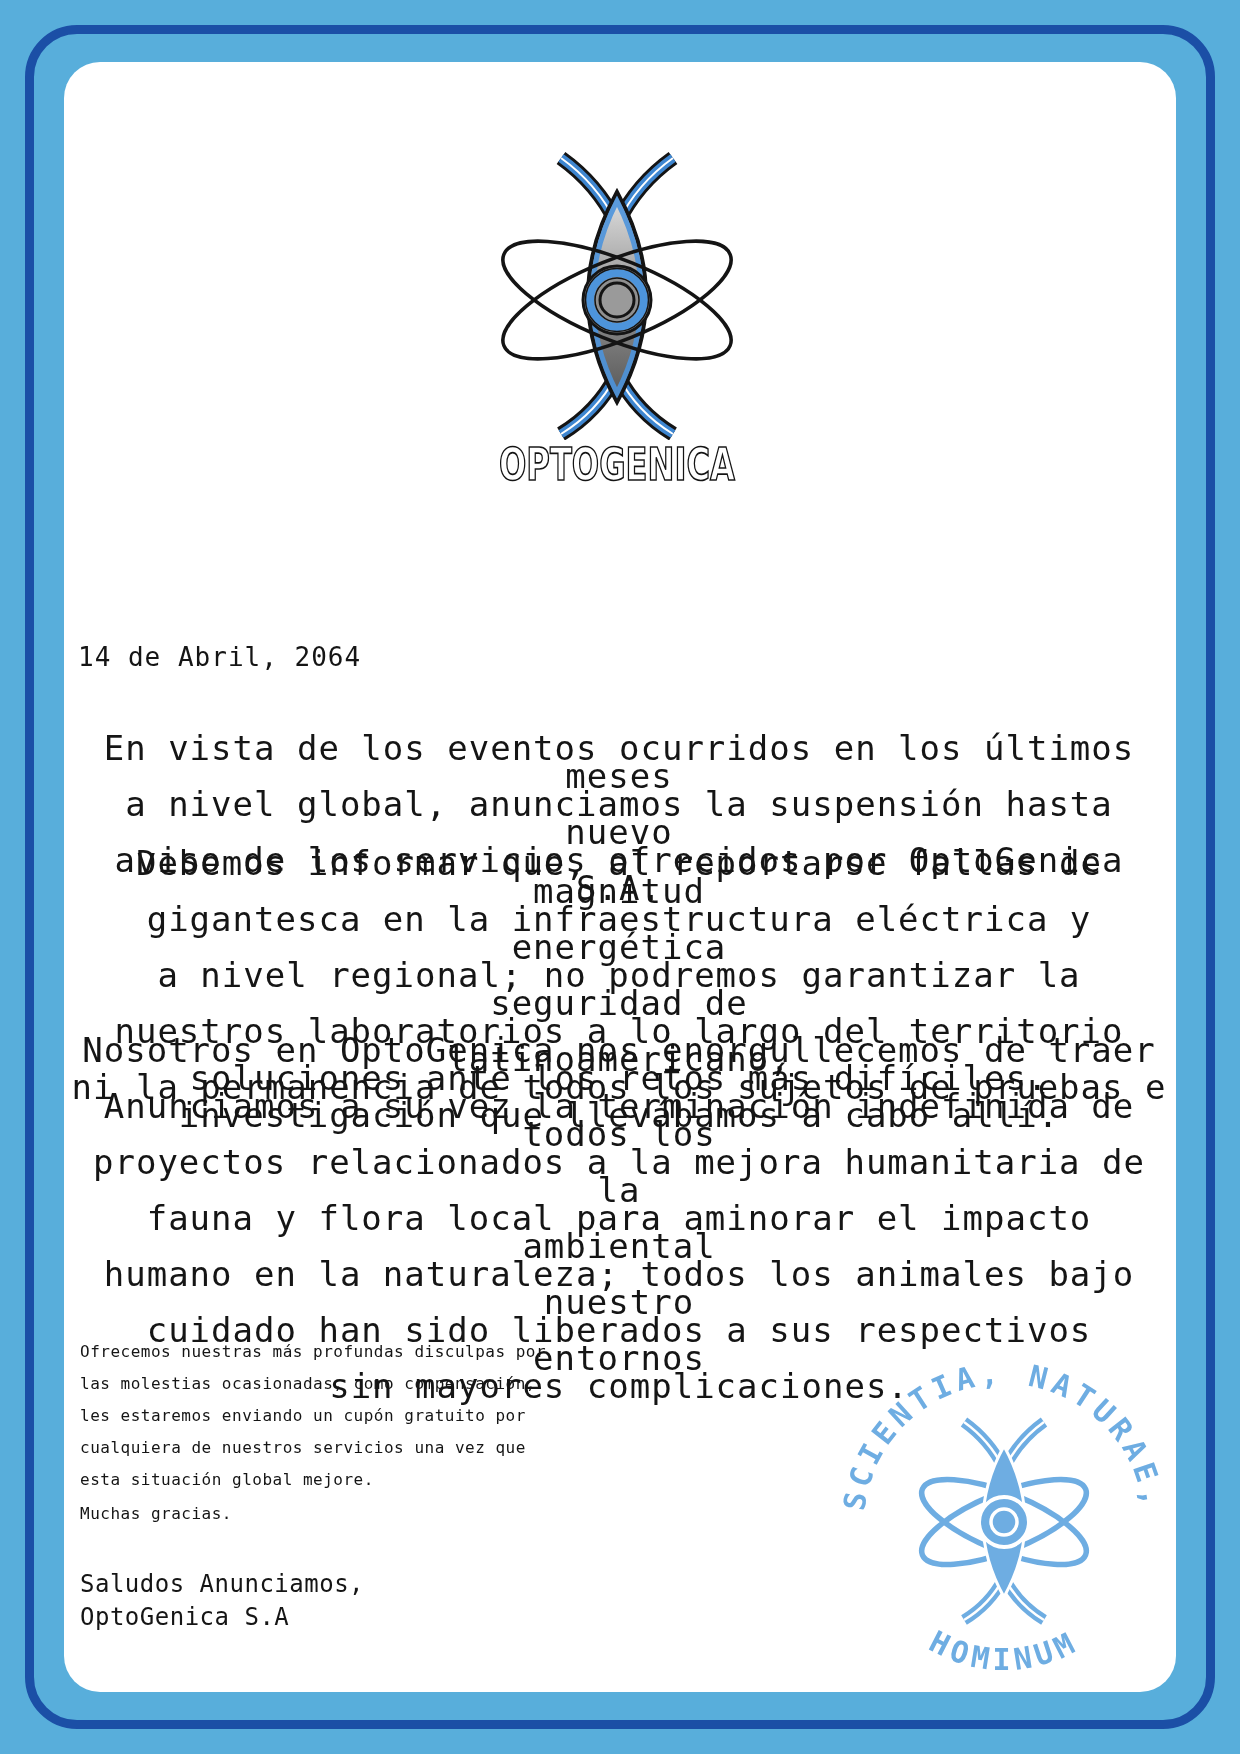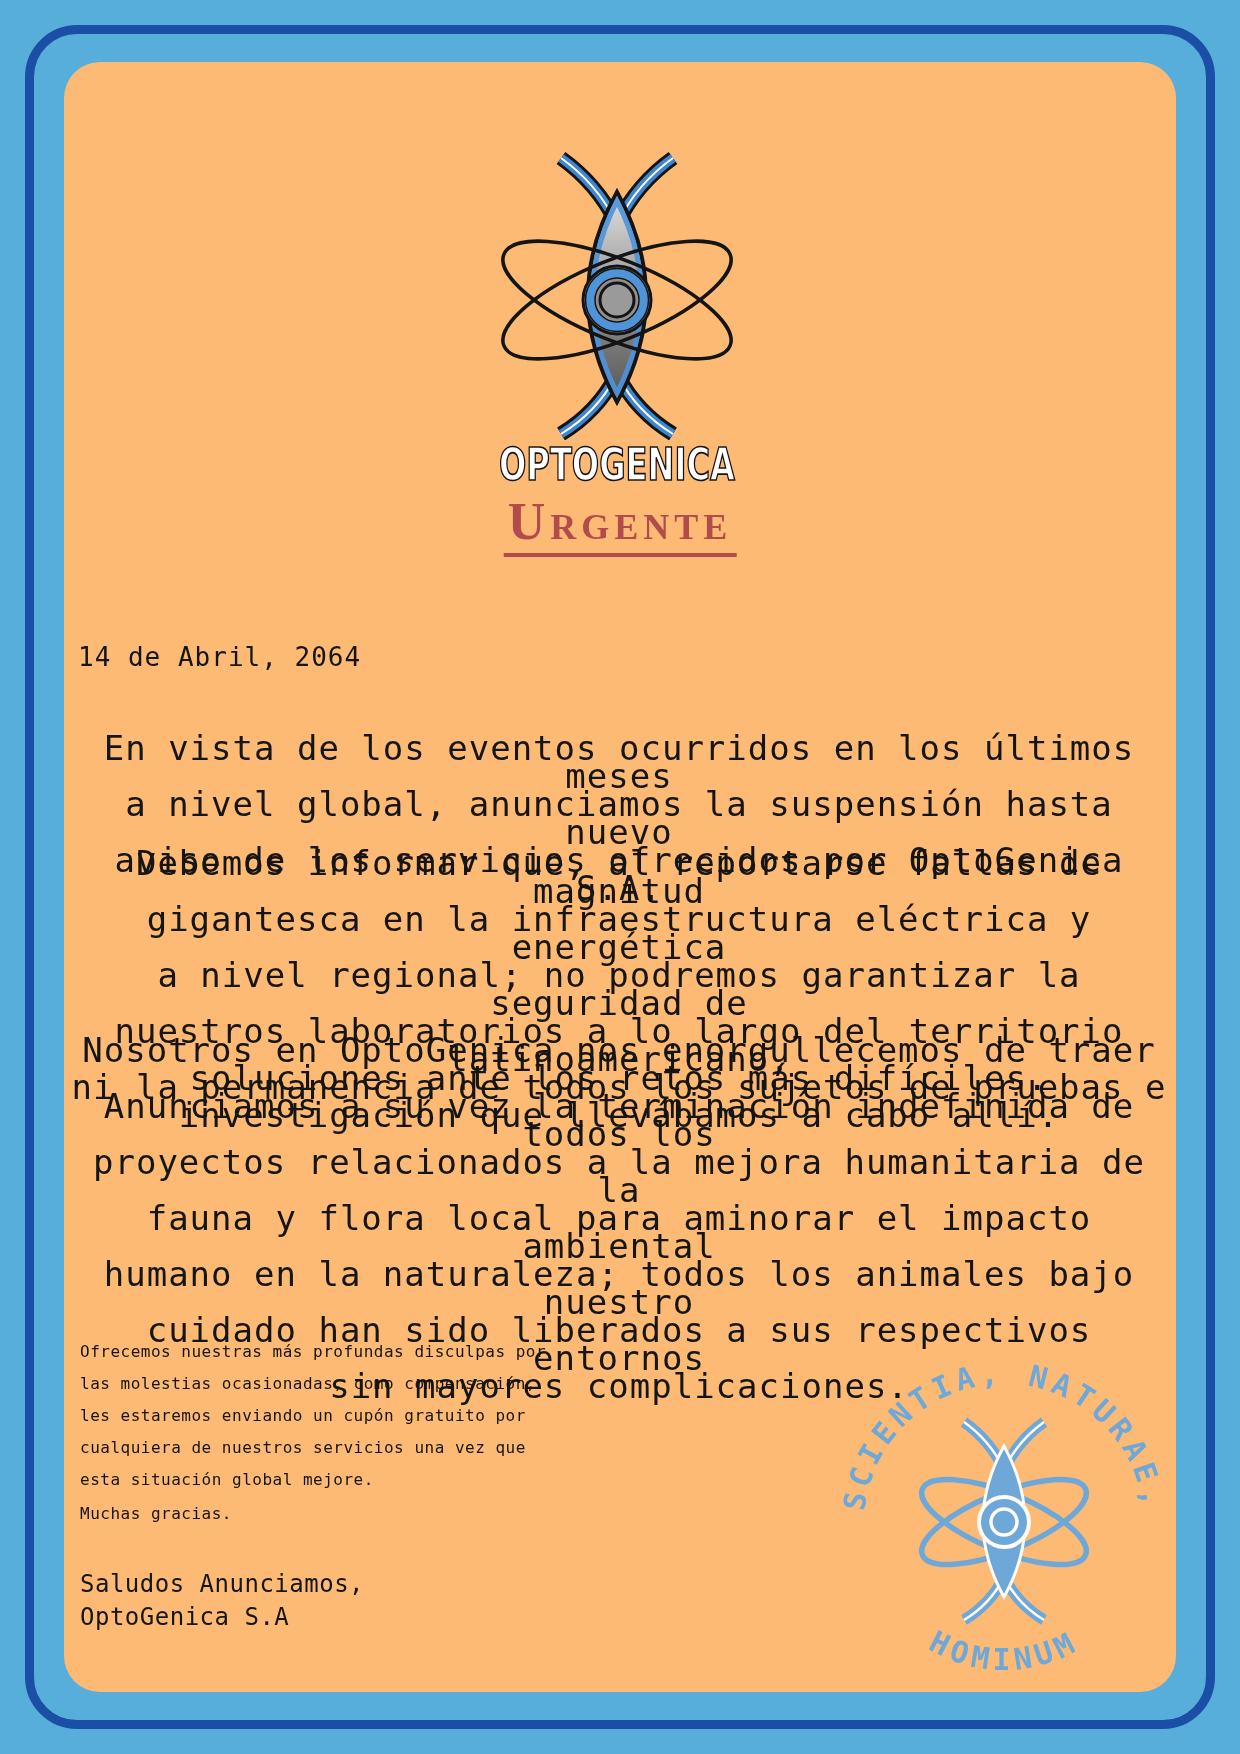--- a/index.html
+++ b/index.html
@@ -1,21 +1,21 @@
 <!DOCTYPE html>
 <html><head>
 <meta charset="utf-8">
 <style>
   html,body{margin:0;padding:0;background:#3a3a3a;}
   .page{position:relative;width:1240px;height:1754px;background:#58AEDB;overflow:hidden;
         font-family:"DejaVu Sans Mono", monospace;}
   .ring{position:absolute;left:25px;top:25px;right:25px;bottom:25px;
         border:9px solid #1B4FA6;border-radius:52px;}
   .card{position:absolute;left:64px;top:62px;right:64px;bottom:62px;
-        background:#fdba74;border-radius:36px;overflow:hidden;padding-left:16px;}
+        background:#ffffff;border-radius:36px;overflow:hidden;padding-left:16px;}
   .logo-svg{position:absolute;left:50%;top:88px;width:260px;height:290px;margin-left:-133px;}
   .wordmark-svg{position:absolute;left:50%;top:374px;width:420px;height:56px;margin-left:-213px;}
   .urgente{position:absolute;left:50%;top:433px;transform:translateX(-50%);
            font-family:"Liberation Serif", serif;font-weight:bold;font-variant:small-caps;
            font-size:52px;line-height:1.05;letter-spacing:5px;color:#B24C4C;
            border-bottom:4px solid #B24C4C;padding:0 4px 3px 4px;white-space:nowrap;}
   .dateline{position:absolute;left:14px;top:580px;font-size:26px;letter-spacing:1px;color:#151515;}
   .para{position:absolute;left:16px;width:100%;transform:translateX(-17px);
         text-align:center;white-space:pre-line;font-size:34px;line-height:28px;
         letter-spacing:1px;color:#151515;}
@@ -71,21 +71,20 @@
         <circle cx="130" cy="150" r="31.5" fill="none" stroke="#141414" stroke-width="1.5"></circle>
         <circle cx="130" cy="150" r="22" fill="none" stroke="#141414" stroke-width="1.5"></circle>
         <circle cx="130" cy="150" r="17" fill="#9A9A9A" stroke="#141414" stroke-width="3"></circle>
       </g>
     </svg>
 
     <svg class="wordmark-svg" viewBox="0 0 420 56">
       <text x="92" y="44" textLength="236" lengthAdjust="spacingAndGlyphs" font-family="DejaVu Sans, sans-serif" font-weight="bold" font-size="44" fill="#FFFFFF" stroke="#141414" stroke-width="1.7">OPTOGENICA</text>
     </svg>
 
-    <div class="urgente">Urgente</div>
 
     <div class="dateline">14 de Abril, 2064</div>
 
     <div class="para p1">En vista de los eventos ocurridos en los últimos meses
 a nivel global, anunciamos la suspensión hasta nuevo
 aviso de los servicios ofrecidos por OptoGenica S.A.</div>
     <div class="para p2">Debemos informar que, al reportarse fallas de magnitud
 gigantesca en la infraestructura eléctrica y energética
 a nivel regional; no podremos garantizar la seguridad de
 nuestros laboratorios a lo largo del territorio latinoamericano,

